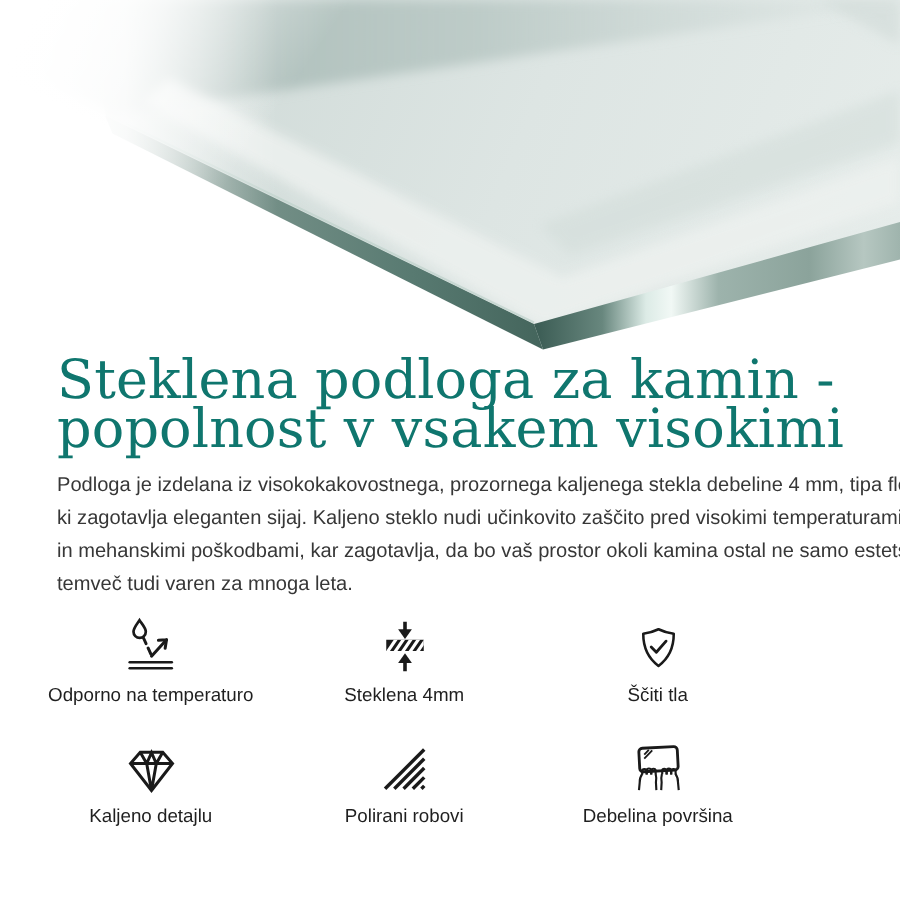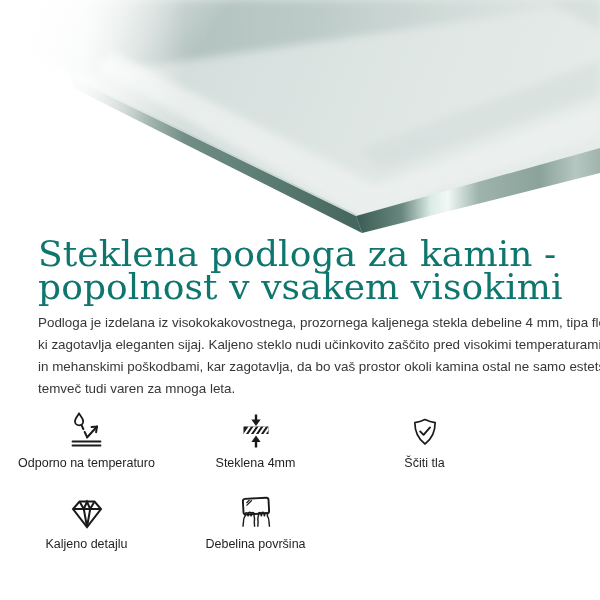--- a/index.html
+++ b/index.html
@@ -18,21 +18,21 @@
     font-weight:400;font-size:36px;line-height:33px;color:#0f766e;
     letter-spacing:0.1px;white-space:nowrap;
   }
   .paragraph{
     position:absolute;left:38px;top:312px;
     font-size:13.4px;line-height:22px;color:#373737;
   }
   .paragraph .pline{white-space:nowrap;}
 
   .features{
-    position:absolute;left:2px;top:407px;
+    position:absolute;left:16px;top:407px;
     display:grid;grid-template-columns:repeat(3,169px);row-gap:17px;
   }
   .feature{display:flex;flex-direction:column;align-items:center;}
   .icon-box{height:44px;display:flex;align-items:flex-end;justify-content:center;}
   .feature .flabel{
     margin-top:5px;font-size:12.5px;line-height:15px;color:#1f1f1f;white-space:nowrap;
   }
   .ic{stroke:#1a1a1a;fill:none;stroke-width:2;}
 </style>
 </head>
@@ -176,20 +176,34 @@
           <path d="M12.5 5.5 H27.5 L34 13 L20 31 L6 13 Z"></path>
           <path d="M6 13 H34"></path>
           <path d="M12.5 5.5 L16.8 13 L20 5.8 L23.2 13 L27.5 5.5"></path>
           <path d="M16.8 13 L20 31 M23.2 13 L20 31"></path>
         </g>
       </svg>
     </div>
     <div class="flabel">Kaljeno detajlu</div>
   </div>
 
+  <div class="feature">
+    <div class="icon-box">
+      <svg width="38" height="38" viewBox="0 0 40 40">
+        <g stroke="#1a1a1a" stroke-width="2.4" stroke-linecap="butt">
+          <line x1="6" y1="33.5" x2="33.5" y2="6"></line>
+          <line x1="12.5" y1="33.5" x2="33.5" y2="12.5"></line>
+          <line x1="19" y1="33.5" x2="33.5" y2="19"></line>
+          <line x1="25.5" y1="33.5" x2="33.5" y2="25.5"></line>
+          <line x1="31.5" y1="33.5" x2="33.5" y2="31.5"></line>
+        </g>
+      </svg>
+    </div>
+    <div class="flabel">Polirani robovi</div>
+  </div>
 
   <div class="feature">
     <div class="icon-box">
       <svg width="44" height="38" viewBox="0 0 46 40">
         <g class="ic" stroke-width="1.7" stroke-linejoin="round">
           <rect x="9.5" y="4.5" width="27" height="16.5" rx="2.5" transform="rotate(-3 23 12.7)"></rect>
           <path d="M13 9.5 L16.2 6.2 M13 12.3 L18.6 6.6" stroke-width="1.3"></path>
 
           <g stroke-width="1.5">
             <path d="M11.6 23.5 V21.2 a1.5 1.5 0 0 1 3 0 V23.5"></path>

